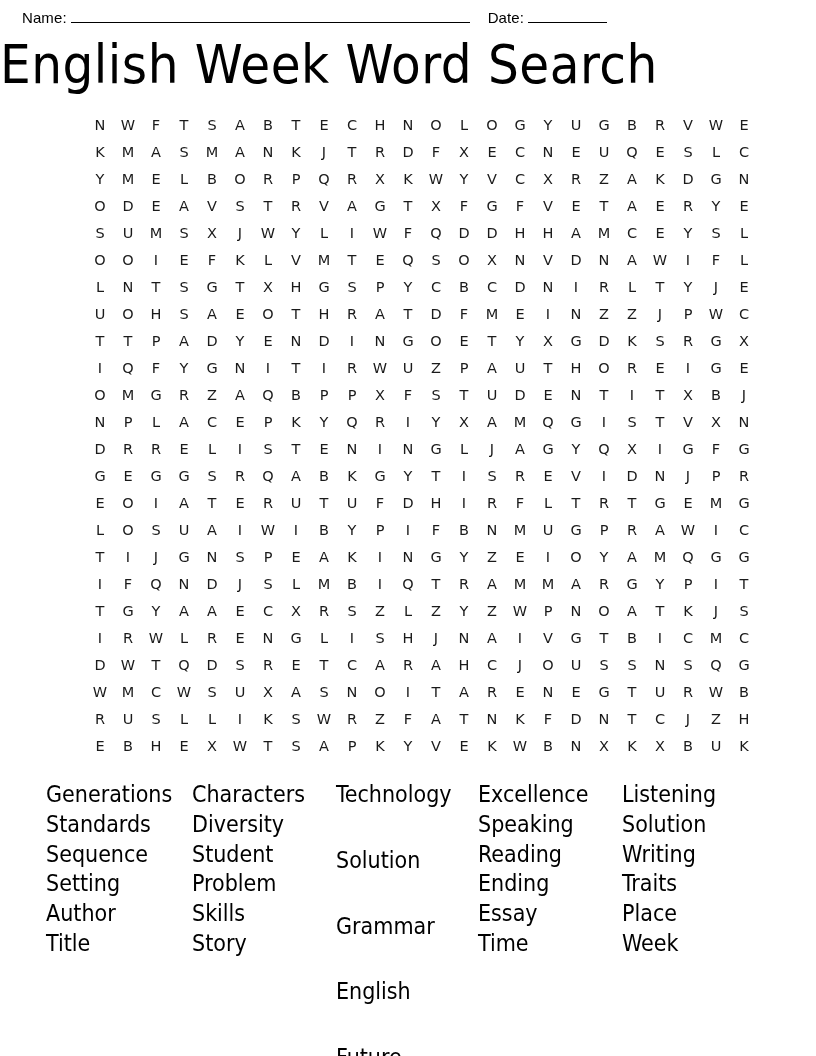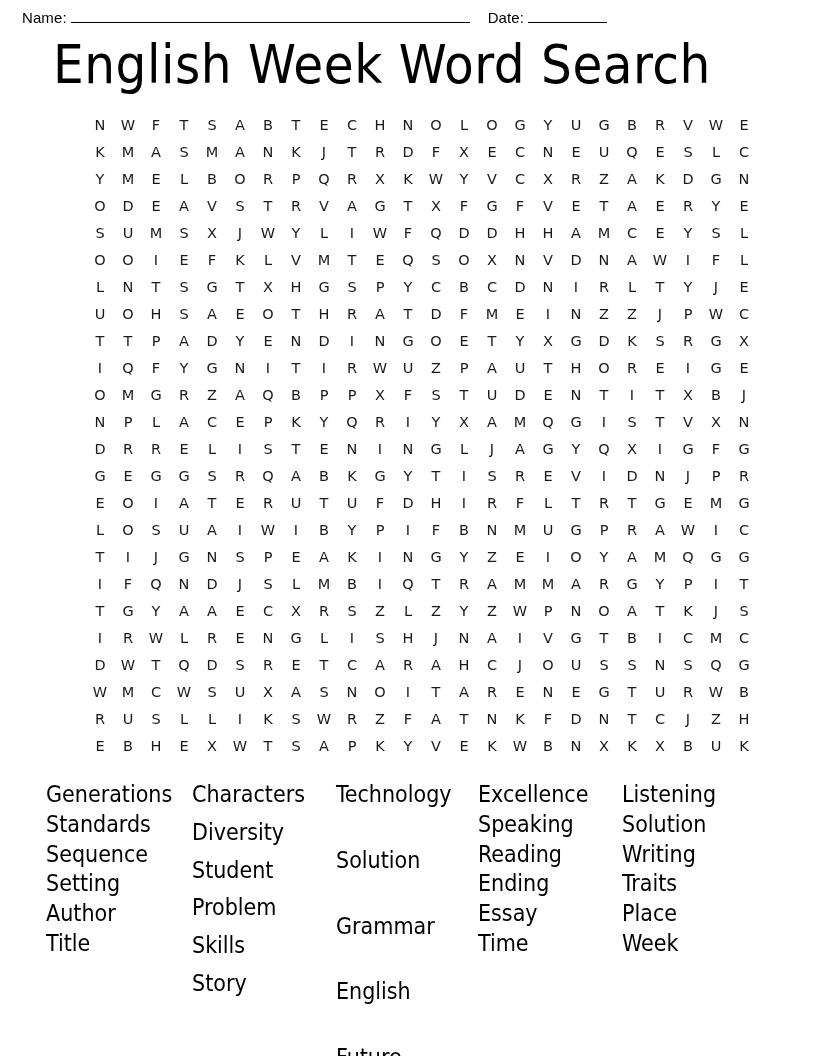--- a/index.html
+++ b/index.html
@@ -49,21 +49,20 @@
   .name-rule { width: 399px; }
   .date-rule { width: 79px; }
   .header-gap { width: 18px; }
 
   
   .puzzle-title {
     position: absolute;
     top: 34px;
     left: 0;
     width: 764px;
-    text-align: center;
     font-family: "DejaVu Sans Condensed", "Liberation Sans Narrow", "DejaVu Sans", sans-serif;
     font-size: 54px;
     font-weight: 400;
     line-height: 62px;
     letter-spacing: 0.5px;
     white-space: nowrap;
   }
 
   
   .grid {
@@ -94,21 +93,21 @@
     left: 46px;
     width: 724px;
     display: flex;
     align-items: flex-start;
   }
   .word-col {
     display: flex;
     flex-direction: column;
   }
   .word-col-0 { width: 146px; }
-  .word-col-1 { width: 144px; gap: 8px; }
+  .word-col-1 { width: 144px; }
   .word-col-2 { width: 142px; gap: 36px; }
   .word-col-3 { width: 144px; }
   .word-col-4 { width: 148px; }
   .word-item {
     font-family: "DejaVu Sans Condensed", "Liberation Sans Narrow", "DejaVu Sans", sans-serif;
     font-size: 23px;
     line-height: 29.8px;
     font-weight: 400;
     white-space: nowrap;
     color: #000000;

